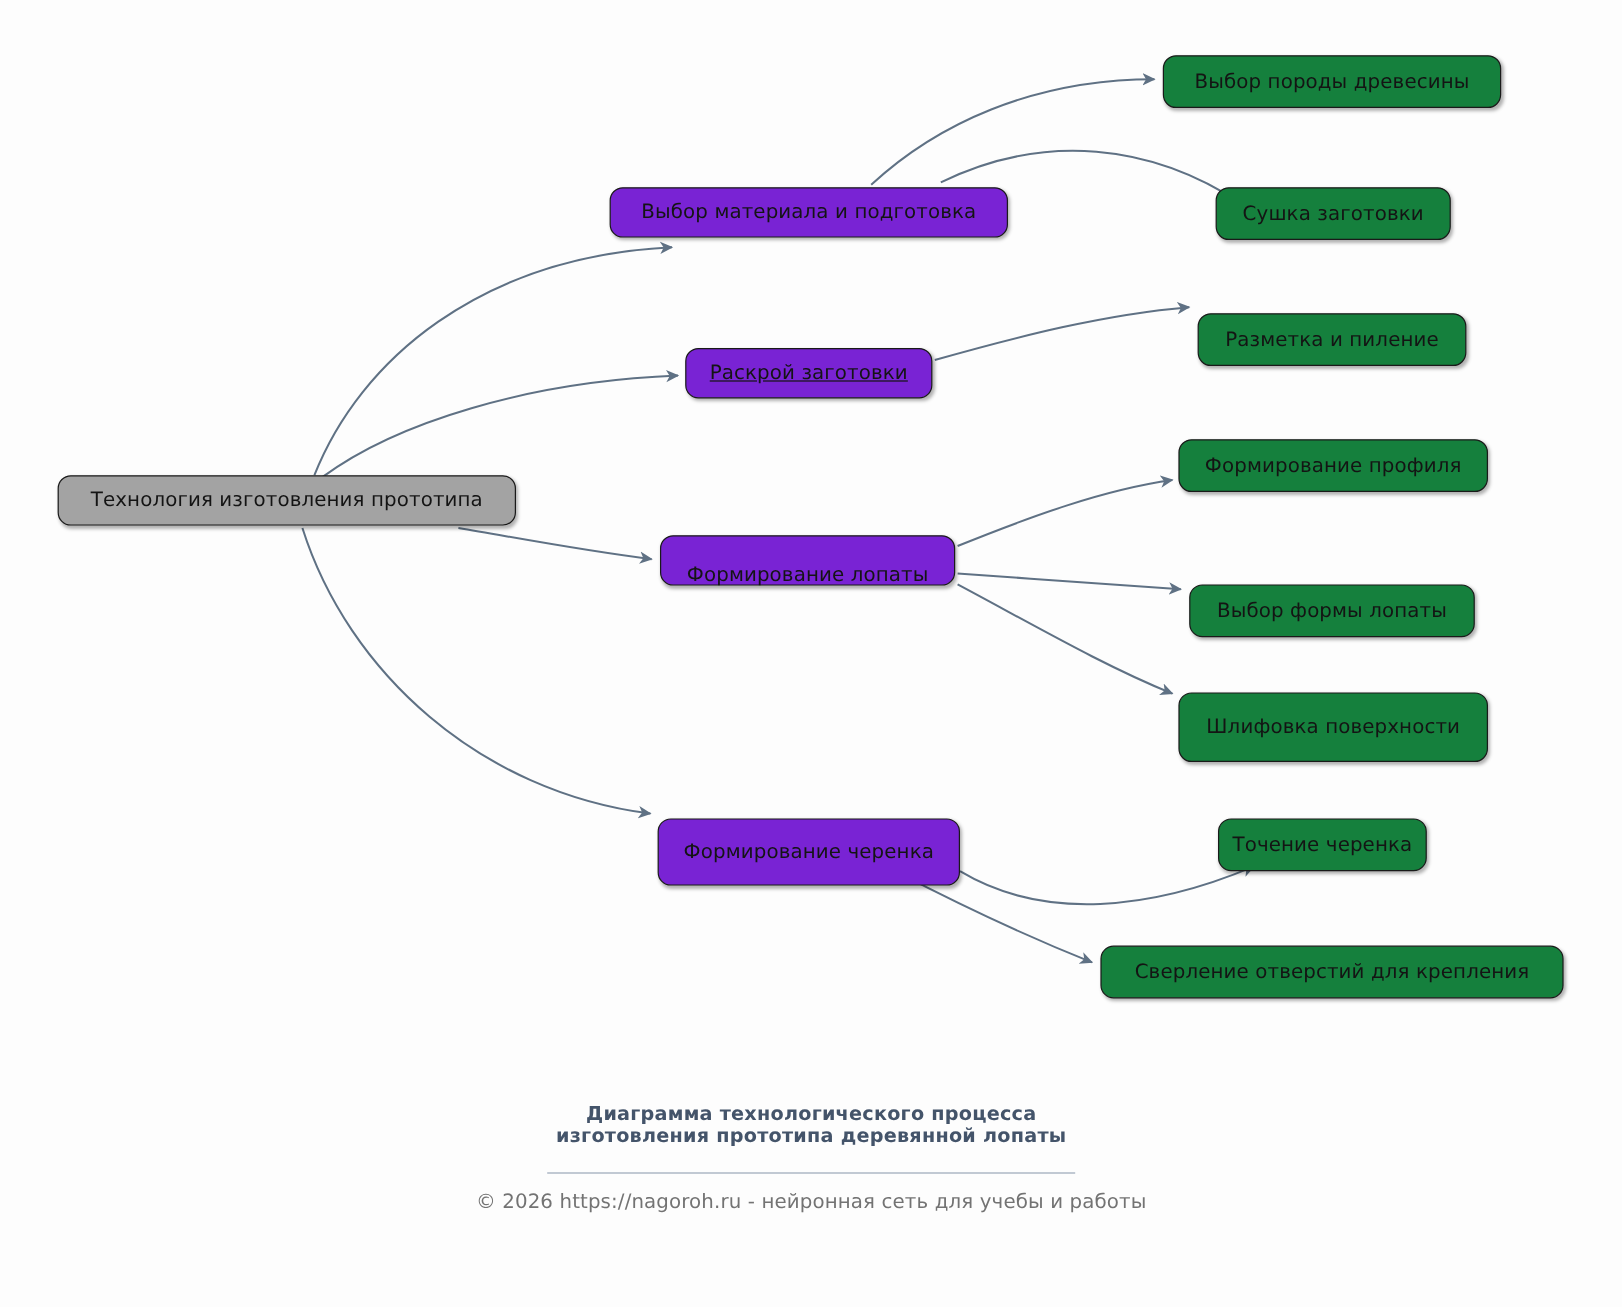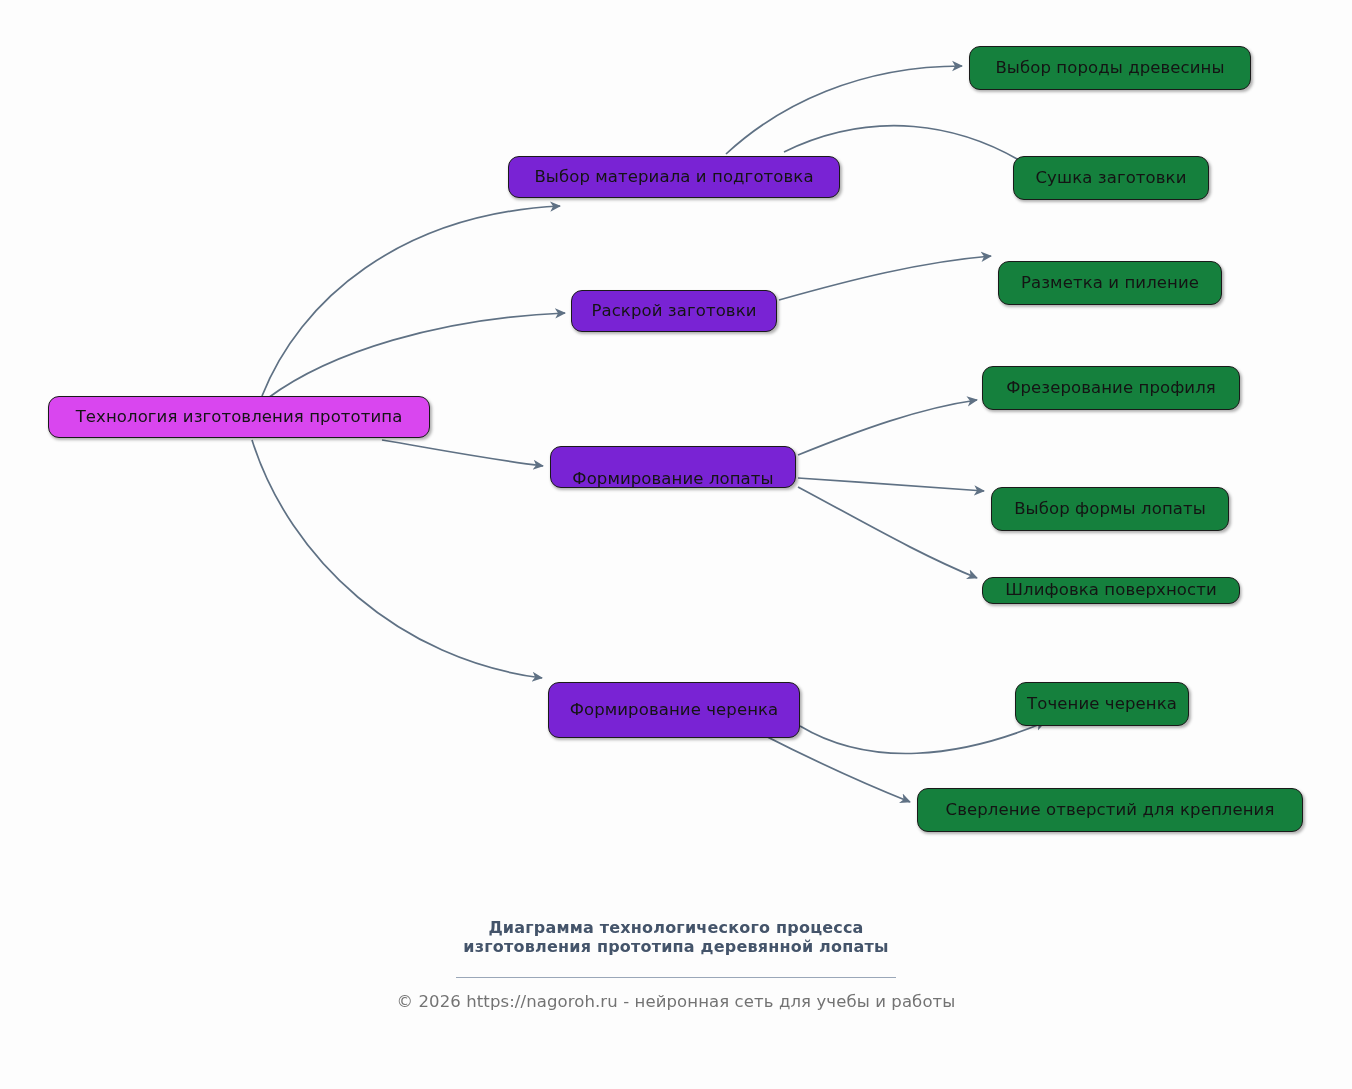--- a/index.html
+++ b/index.html
@@ -44,21 +44,21 @@
     border: 1.4px solid #1a1a1a;
     color: #141414;
     font-size: 16.5px;
     line-height: 1;
     letter-spacing: 0.1px;
     white-space: nowrap;
     padding: 0 14px;
     box-shadow: 1.5px 2px 3px rgba(0,0,0,0.30);
   }
   .node.root {
-    background: #d946ef;
+    background: #a3a3a3;
     font-size: 16.5px;
   }
   .node.branch {
     background: #7b1fd4;
     background: #7923d4;
   }
   .node.leaf {
     background: #15803d;
   }
 
@@ -137,37 +137,37 @@
   <div class="node branch" style="left:508px; top:156px; width:332px; height:42px;">
     <span>Выбор материала и подготовка</span>
   </div>
   <div class="node leaf" style="left:969px; top:46px; width:282px; height:44px;">
     <span>Выбор породы древесины</span>
   </div>
   <div class="node leaf" style="left:1013px; top:156px; width:196px; height:44px;">
     <span>Сушка заготовки</span>
   </div>
 
-  <div class="node branch" style="left:571px; top:290px; width:206px; height:42px;">
+  <div class="node branch" style="left:571px; top:290px; width:206px; height:42px;text-decoration:underline;">
     <span>Раскрой заготовки</span>
   </div>
   <div class="node leaf" style="left:998px; top:261px; width:224px; height:44px;">
     <span>Разметка и пиление</span>
   </div>
 
   <div class="node branch" style="left:550px; top:446px; width:246px; height:42px;align-items:flex-end;">
     <span>Формирование лопаты</span>
   </div>
   <div class="node leaf" style="left:982px; top:366px; width:258px; height:44px;">
-    <span>Фрезерование профиля</span>
+    <span>Формирование профиля</span>
   </div>
   <div class="node leaf" style="left:991px; top:471px; width:238px; height:44px;margin-top:16px;">
     <span>Выбор формы лопаты</span>
   </div>
-  <div class="node leaf" style="left:982px; top:577px; width:258px; height:27px;">
+  <div class="node leaf" style="left:982px; top:577px; width:258px; height:58px;">
     <span>Шлифовка поверхности</span>
   </div>
 
   <div class="node branch" style="left:548px; top:682px; width:252px; height:56px;">
     <span>Формирование черенка</span>
   </div>
   <div class="node leaf" style="left:1015px; top:682px; width:174px; height:44px;">
     <span>Точение черенка</span>
   </div>
   <div class="node leaf" style="left:917px; top:788px; width:386px; height:44px;">

